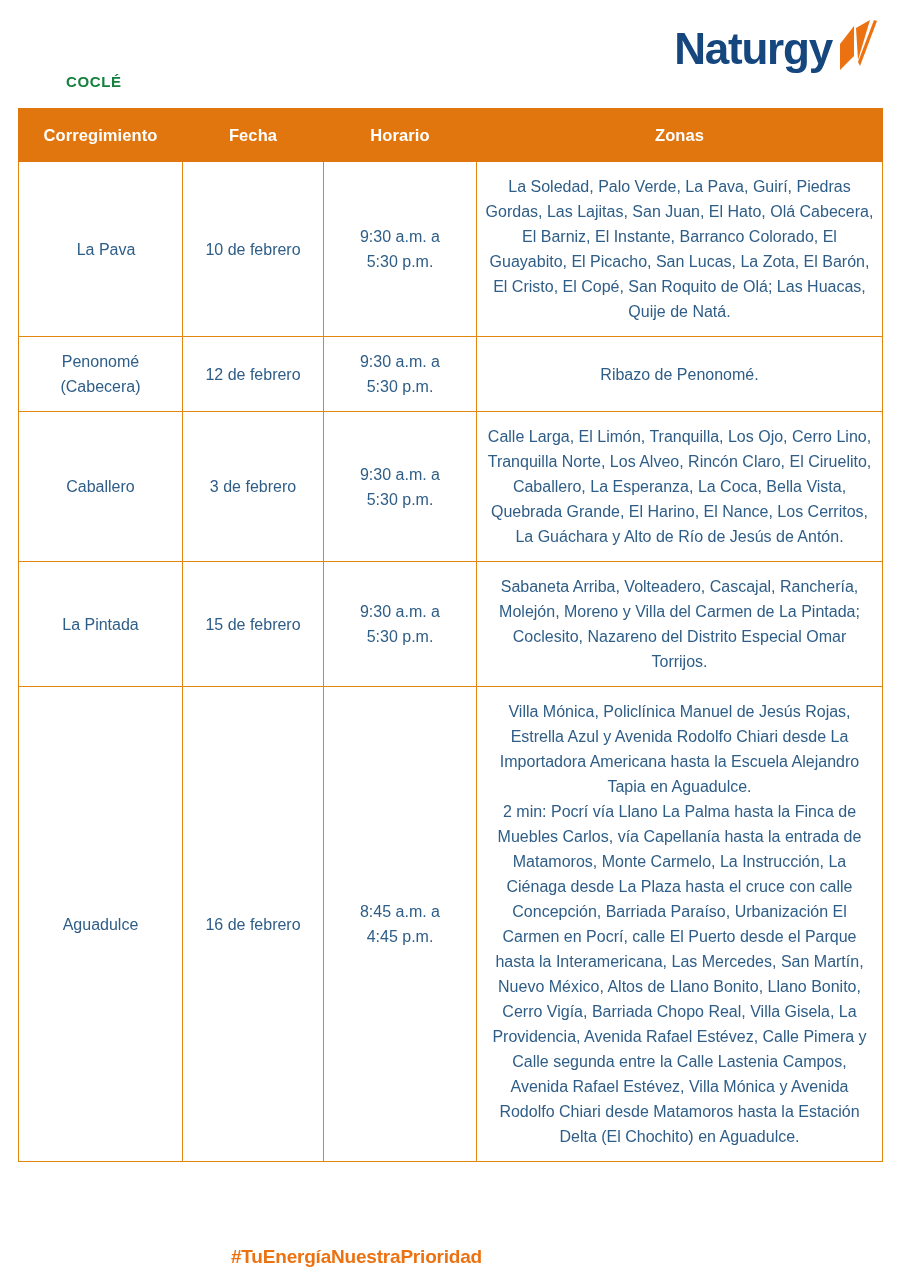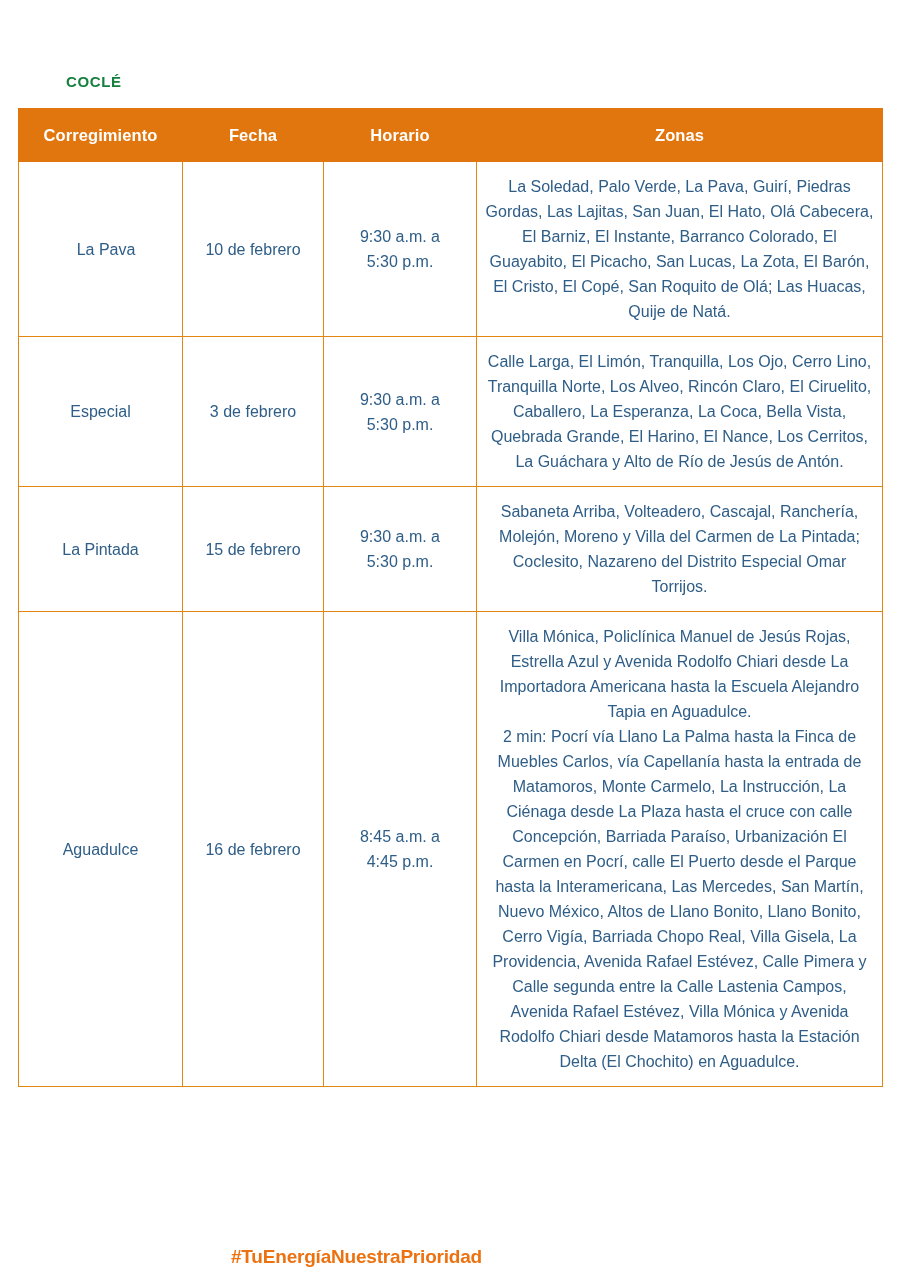--- a/index.html
+++ b/index.html
@@ -120,20 +120,28 @@
   }
 </style>
 </head>
 <body>
 
 <div class="page">
 
   <div class="header">
     <div class="region-label">COCLÉ</div>
 
+    <div class="logo">
+      <span class="logo-word">Naturgy</span>
+      <svg class="logo-mark" viewBox="0 0 44 56">
+        <path d="M6 26 L6 52 L20 38 L20 8 Z" fill="#ec7211"></path>
+        <path d="M24 44 L40 2 L43 3 L26 48 Z" fill="#ec7211"></path>
+        <path d="M22 10 L36 2 L24 42 Z" fill="#ec7211"></path>
+      </svg>
+    </div>
   </div>
 
   <div class="table-wrap">
     <table class="sched">
       <colgroup>
         <col class="c-corregimiento">
         <col class="c-fecha">
         <col class="c-horario">
         <col class="c-zonas">
       </colgroup>
@@ -147,21 +155,29 @@
       </thead>
       <tbody>
         <tr>
           <td class="corregimiento" style="white-space: pre-line; padding-left: 19px;">La Pava</td>
           <td class="fecha" style="white-space: pre-line;">10 de febrero</td>
           <td class="horario" style="white-space: pre-line;">9:30 a.m. a
 5:30 p.m.</td>
           <td class="zonas" style="white-space: pre-line;">La Soledad, Palo Verde, La Pava, Guirí, Piedras Gordas, Las Lajitas, San Juan, El Hato, Olá Cabecera, El Barniz, El Instante, Barranco Colorado, El Guayabito, El Picacho, San Lucas, La Zota, El Barón, El Cristo, El Copé, San Roquito de Olá; Las Huacas, Quije de Natá.</td>
         </tr>
         <tr>
-          <td class="corregimiento" style="white-space: pre-line;">Especial</td>
+          <td class="corregimiento" style="white-space: pre-line;">Penonomé
+(Cabecera)</td>
+          <td class="fecha" style="white-space: pre-line;">12 de febrero</td>
+          <td class="horario" style="white-space: pre-line;">9:30 a.m. a
+5:30 p.m.</td>
+          <td class="zonas" style="white-space: pre-line;">Ribazo de Penonomé.</td>
+        </tr>
+        <tr>
+          <td class="corregimiento" style="white-space: pre-line;">Caballero</td>
           <td class="fecha" style="white-space: pre-line;">3 de febrero</td>
           <td class="horario" style="white-space: pre-line;">9:30 a.m. a
 5:30 p.m.</td>
           <td class="zonas" style="white-space: pre-line;">Calle Larga, El Limón, Tranquilla, Los Ojo, Cerro Lino, Tranquilla Norte, Los Alveo, Rincón Claro, El Ciruelito, Caballero, La Esperanza, La Coca, Bella Vista, Quebrada Grande, El Harino, El Nance, Los Cerritos, La Guáchara y Alto de Río de Jesús de Antón.</td>
         </tr>
         <tr>
           <td class="corregimiento" style="white-space: pre-line;">La Pintada</td>
           <td class="fecha" style="white-space: pre-line;">15 de febrero</td>
           <td class="horario" style="white-space: pre-line;">9:30 a.m. a
 5:30 p.m.</td>

